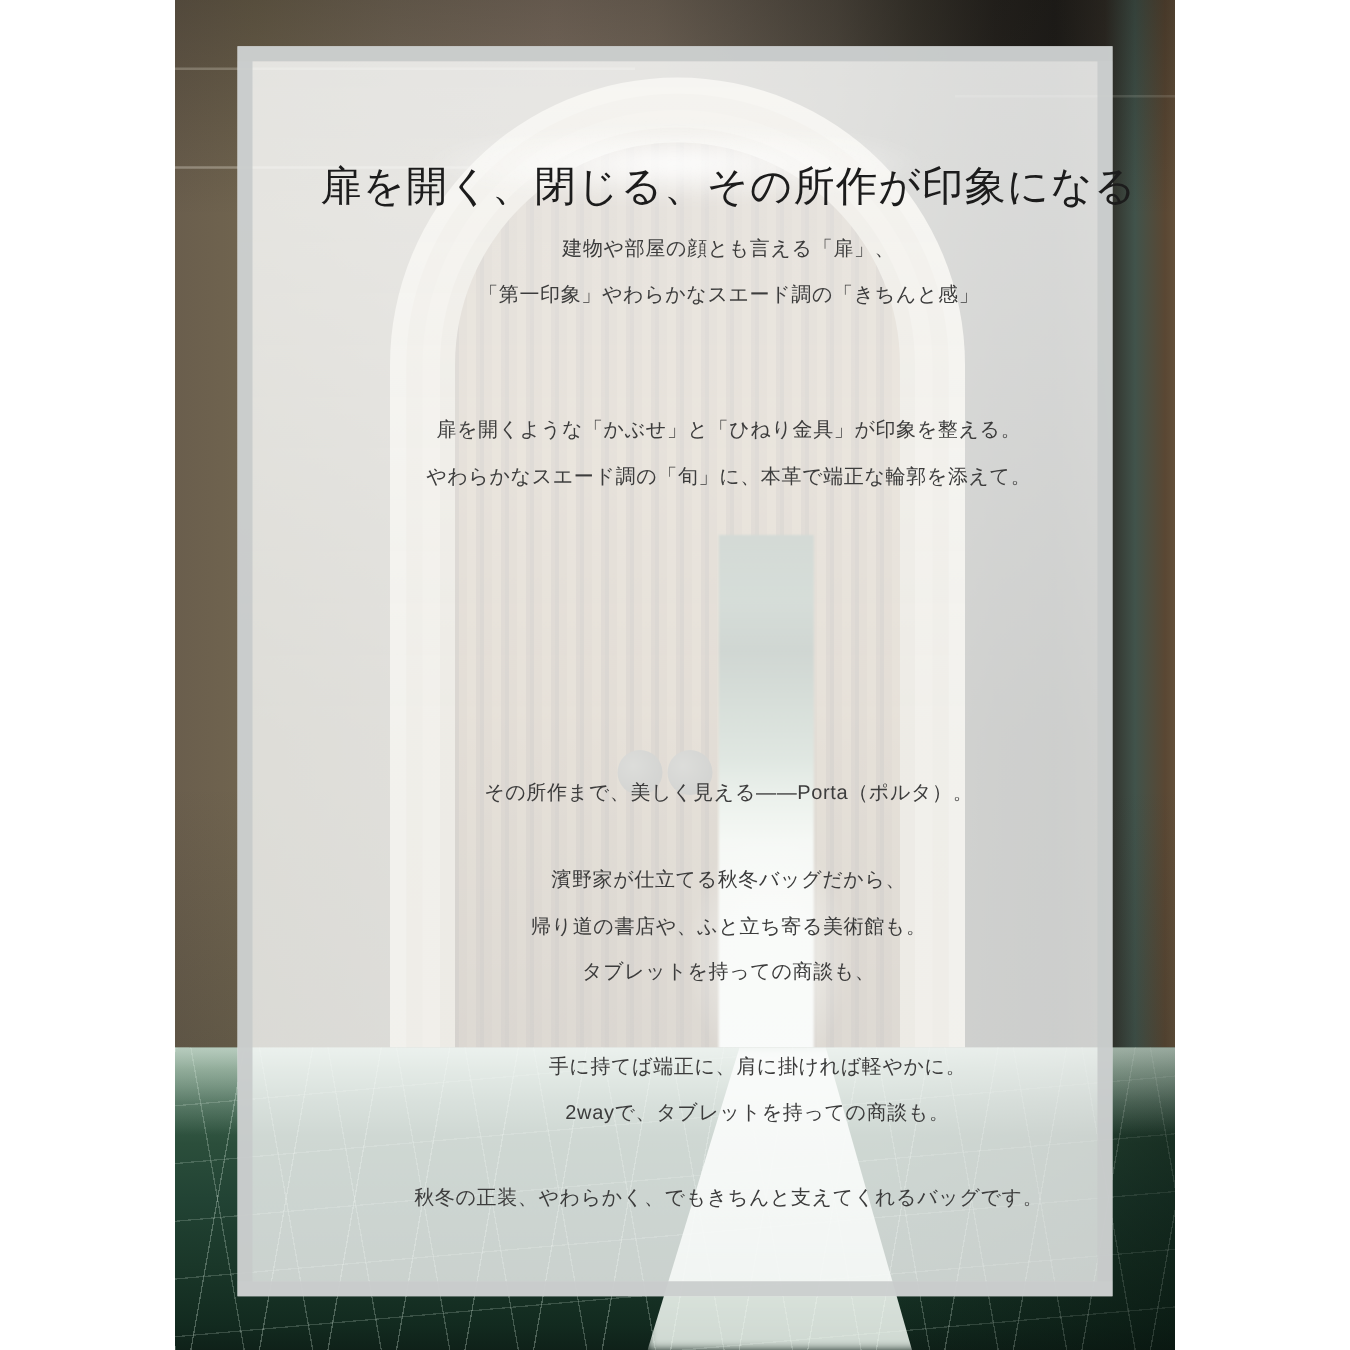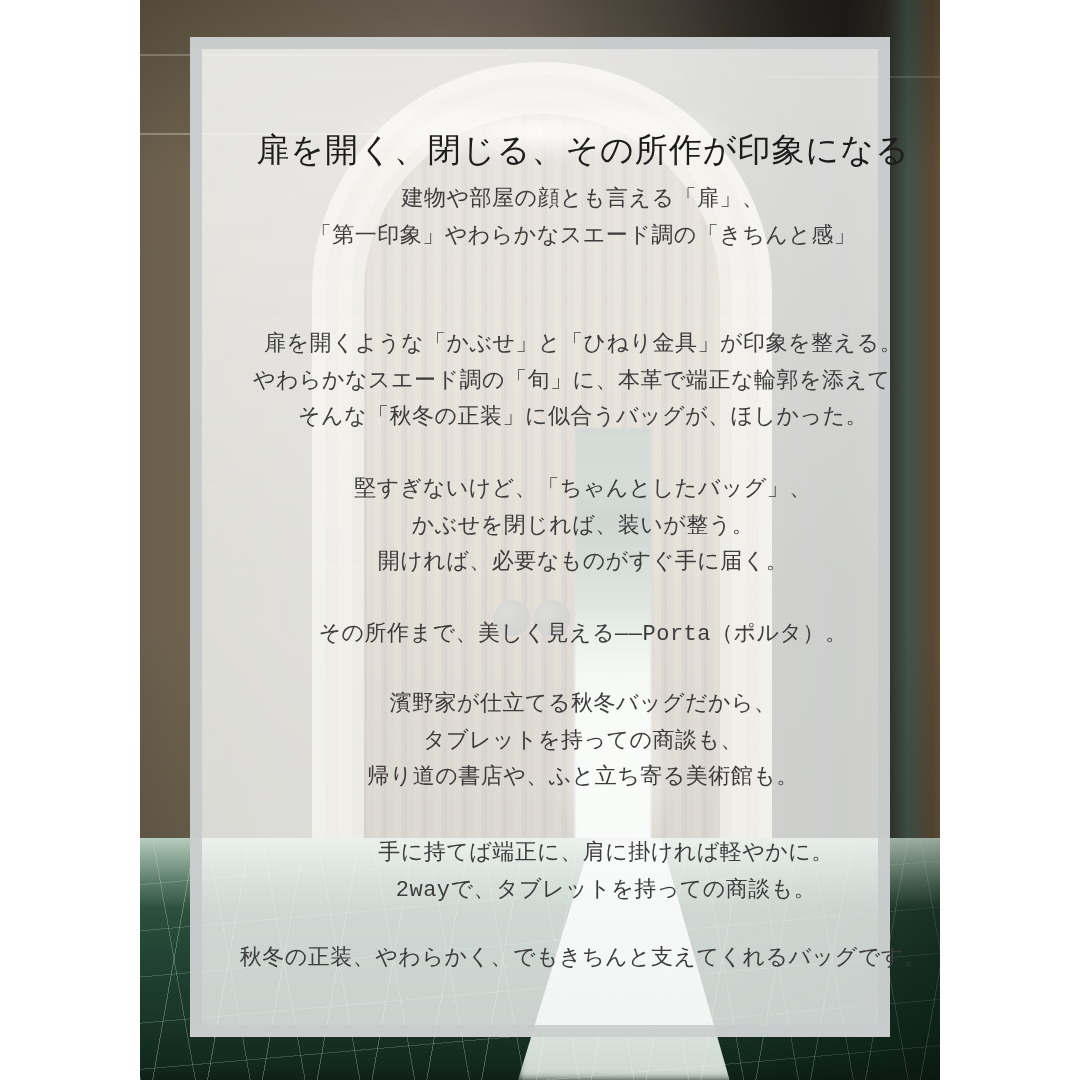--- a/index.html
+++ b/index.html
@@ -78,21 +78,21 @@
       rgba(249,251,250,.80) 55%, rgba(247,249,248,.80) 100%);}
   .title-glow{position:absolute;left:255px;top:88px;width:570px;height:86px;
     background:radial-gradient(50% 50% at 50% 50%, rgba(255,255,255,.95), rgba(255,255,255,0) 72%);
     filter:blur(6px);}
   
   .text-layer{position:absolute;left:190px;top:0;width:700px;height:1080px;margin-left:43px;}
   .page-title{position:absolute;left:0;top:105px;width:100%;text-align:center;
     font-family:"Liberation Serif","DejaVu Serif",serif;
     font-size:33px;line-height:46px;letter-spacing:1px;color:#1c1c1c;font-weight:500;}
   .para{position:absolute;left:0;width:100%;margin:0;text-align:center;
-    font-size:22px;line-height:36.5px;letter-spacing:.5px;color:#3c3c3c;font-family:Liberation Mono, monospace;}
+    font-size:16px;line-height:36.5px;letter-spacing:.5px;color:#3c3c3c;}
   .para .line{display:block;}
   .p0{top:182px;} .p1{top:327px;} .p2{top:472px;} .p3{top:617px;}
   .p4{top:687px;} .p5{top:836px;padding-left:23px;} .p6{top:941px;}
 </style>
 </head>
 <body>
 
 <div class="photo">
   <div class="wall"></div>
   <div class="wall-shade"></div>
@@ -128,34 +128,28 @@
 <div class="text-layer">
   <h1 class="page-title">扉を開く、閉じる、その所作が印象になる</h1>
 
   <p class="para p0">
     <span class="line">建物や部屋の顔とも言える「扉」、</span>
     <span class="line">「第一印象」やわらかなスエード調の「きちんと感」</span>
   </p>
   <p class="para p1">
     <span class="line">扉を開くような「かぶせ」と「ひねり金具」が印象を整える。</span>
     <span class="line">やわらかなスエード調の「旬」に、本革で端正な輪郭を添えて。</span>
-    <span class="line">そんな「秋冬の正装」に似合うバッグが、ほしかった。</span>
-  </p>
-  <p class="para p2">
-    <span class="line">堅すぎないけど、「ちゃんとしたバッグ」、</span>
-    <span class="line">かぶせを閉じれば、装いが整う。</span>
-    <span class="line">開ければ、必要なものがすぐ手に届く。</span>
   </p>
   <p class="para p3">
     <span class="line">その所作まで、美しく見える——Porta（ポルタ）。</span>
   </p>
   <p class="para p4">
     <span class="line">濱野家が仕立てる秋冬バッグだから、</span>
+    <span class="line">帰り道の書店や、ふと立ち寄る美術館も。</span>
     <span class="line">タブレットを持っての商談も、</span>
-    <span class="line">帰り道の書店や、ふと立ち寄る美術館も。</span>
   </p>
   <p class="para p5">
     <span class="line">手に持てば端正に、肩に掛ければ軽やかに。</span>
     <span class="line">2wayで、タブレットを持っての商談も。</span>
   </p>
   <p class="para p6">
     <span class="line">秋冬の正装、やわらかく、でもきちんと支えてくれるバッグです。</span>
   </p>
 </div>
 

